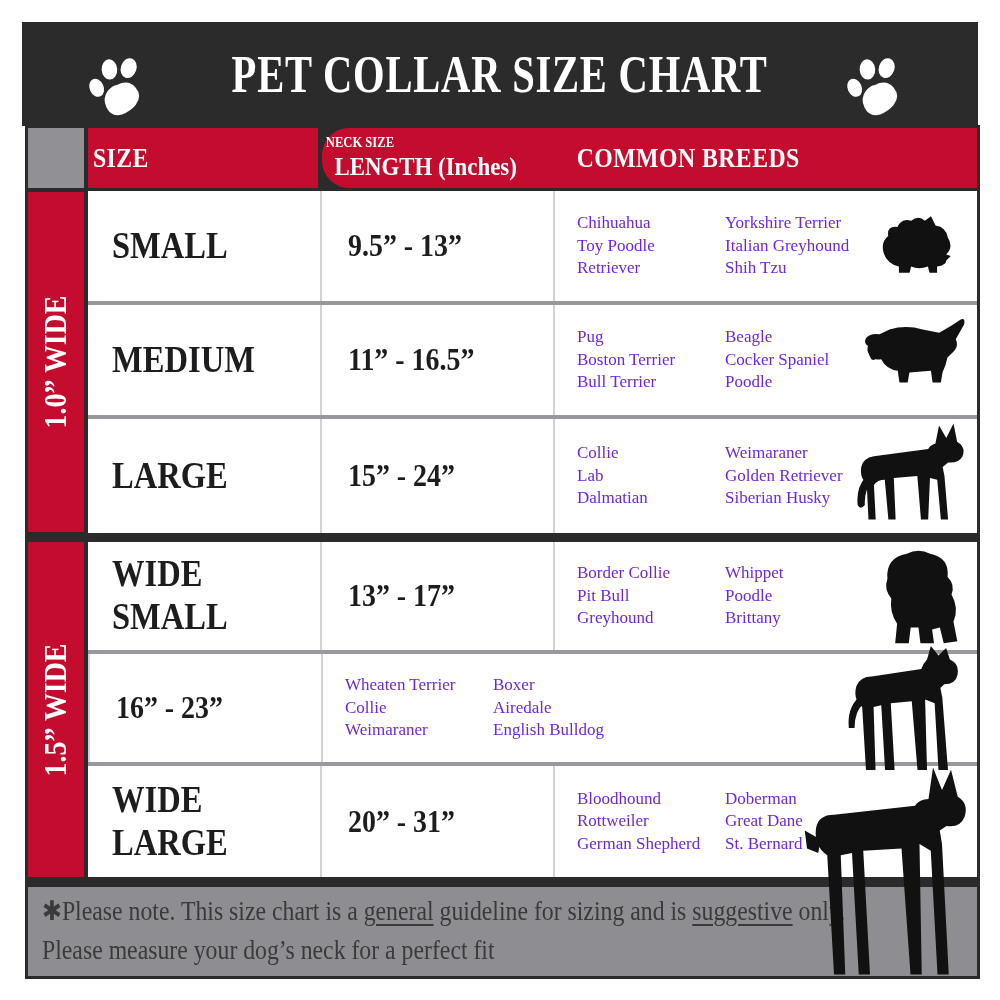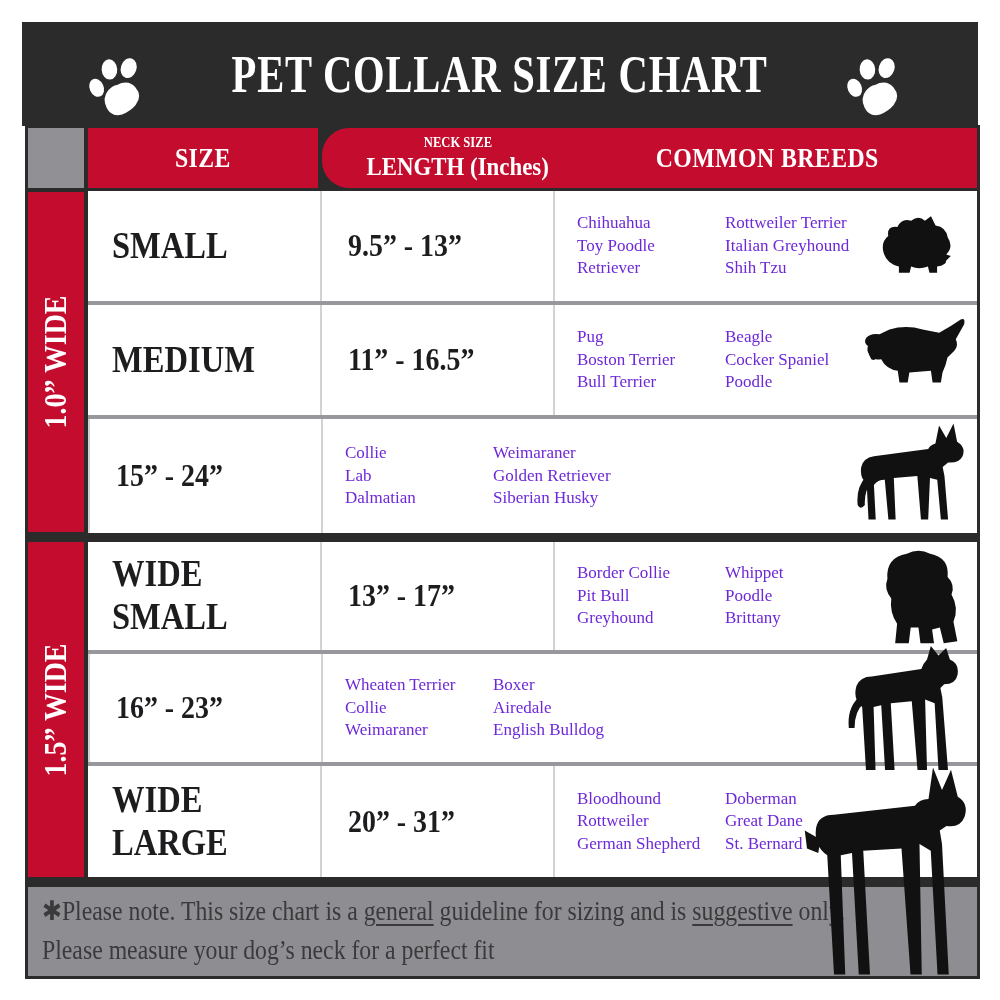--- a/index.html
+++ b/index.html
@@ -22,21 +22,21 @@
   .sb-gray{position:absolute;left:28px;top:128px;width:56px;height:60px;background:#919195;}
   .sb-red{position:absolute;left:28px;width:56px;background:#c40d2e;
           display:flex;align-items:center;justify-content:center;}
   .sb-red.s1{top:192px;height:340px;}
   .sb-red.s2{top:542px;height:335px;}
   .sb-label{color:#fff;font-weight:700;font-size:31px;white-space:nowrap;
             transform:rotate(-90deg) scaleX(.9);}
 
   
   .hcell{position:absolute;top:128px;height:60px;background:#c40d2e;color:#fff;
-         display:flex;flex-direction:column;align-items:center;justify-content:center;}
+         display:flex;flex-direction:column;align-items:flex-start;justify-content:center;}
   .hcell.size{left:88px;width:230px;}
   .hcell.len{left:322px;width:272px;border-radius:27px;}
   .hcell.breeds{left:557px;width:420px;}
   .htxt{font-weight:700;font-size:28px;display:inline-block;transform:scaleX(.85);
         transform-origin:center;white-space:nowrap;letter-spacing:.5px;}
   .hsub{font-weight:700;font-size:14px;display:inline-block;transform:scaleX(.9);
         transform-origin:center;white-space:nowrap;margin-bottom:1px;}
   .hmain{font-weight:700;font-size:26px;display:inline-block;transform:scaleX(.88);
         transform-origin:center;white-space:nowrap;}
 
@@ -124,21 +124,21 @@
     <div class="cell range">
         <span class="range-label">9.5” - 13”</span>
       </div>
     <div class="cell breeds">
       <div class="bcol a">
         <span>Chihuahua</span>
         <span>Toy Poodle</span>
         <span>Retriever</span>
       </div>
       <div class="bcol b">
-        <span>Rottweiler Terrier</span>
+        <span>Yorkshire Terrier</span>
         <span>Italian Greyhound</span>
         <span>Shih Tzu</span>
       </div>
     </div>
   </div>
 
   <div class="row sep" style="top:305px;height:114px;">
     <div class="cell size">
         <span class="size-label">MEDIUM</span>
       </div>
@@ -153,20 +153,23 @@
       </div>
       <div class="bcol b">
         <span>Beagle</span>
         <span>Cocker Spaniel</span>
         <span>Poodle</span>
       </div>
     </div>
   </div>
 
   <div class="row" style="top:419px;height:114px;">
+    <div class="cell size">
+        <span class="size-label">LARGE</span>
+      </div>
     <div class="cell range">
         <span class="range-label">15” - 24”</span>
       </div>
     <div class="cell breeds">
       <div class="bcol a">
         <span>Collie</span>
         <span>Lab</span>
         <span>Dalmatian</span>
       </div>
       <div class="bcol b">

